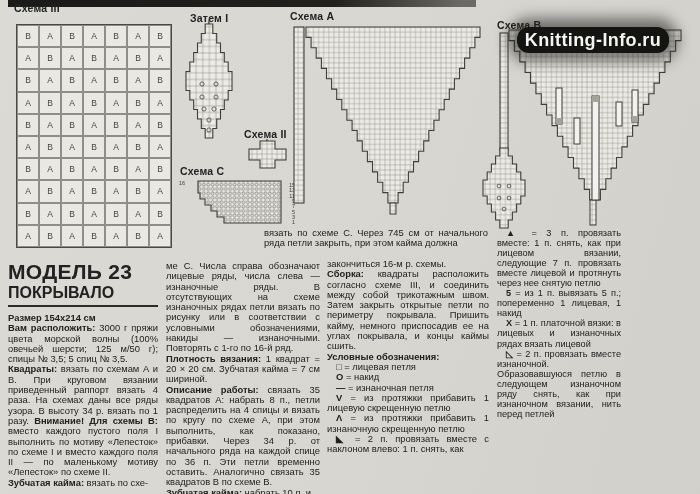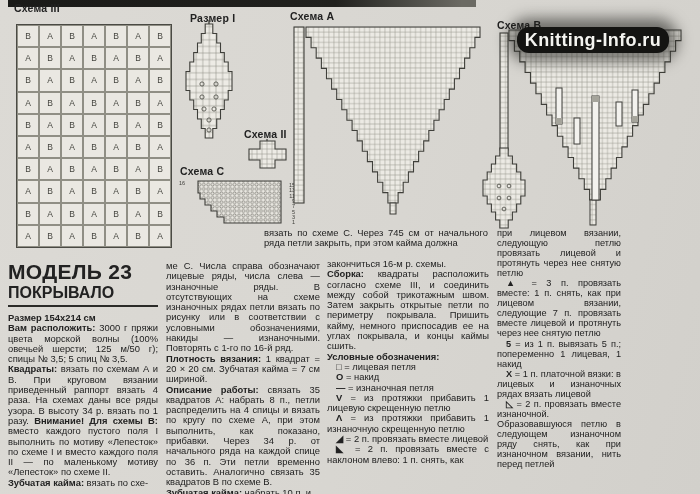--- a/index.html
+++ b/index.html
@@ -110,21 +110,21 @@
       <div>В</div>
       <div>А</div>
       <div>В</div>
       <div>А</div>
       <div>В</div>
       <div>А</div>
       <div>В</div>
       <div>А</div>
     </div>
 
-  <span class="chart-label" style="left:190px;top:12px">Размер I</span>
+  <span class="chart-label" style="left:190px;top:12px">Затем I</span>
   <svg class="chart-svg" style="left:183px;top:20px" width="54" height="124" viewBox="0 0 54 124">
     <defs>
       <pattern id="g1" width="6.6" height="6.6" patternUnits="userSpaceOnUse">
         <rect width="6.6" height="6.6" fill="#edebe5" stroke="#8f8e85" stroke-width="0.55"></rect>
       </pattern>
     </defs>
     <line x1="26" y1="0" x2="26" y2="5" stroke="#44443e" stroke-width="1.4"></line>
     <polygon id="leaf1" fill="url(#g1)" stroke="#3f3f3a" stroke-width="1.1" points="22.2,4.0 22.2,13.5 18.3,13.5 18.3,23.0 14.5,23.0 14.5,32.5 10.7,32.5 10.7,42.0 6.8,42.0 6.8,51.5 3.0,51.5 3.0,61.0 3.0,61.0 3.0,70.5 6.8,70.5 6.8,80.0 10.7,80.0 10.7,89.5 14.5,89.5 14.5,99.0 18.3,99.0 18.3,108.5 22.2,108.5 22.2,118.0 29.8,118.0 29.8,108.5 33.7,108.5 33.7,99.0 37.5,99.0 37.5,89.5 41.3,89.5 41.3,80.0 45.2,80.0 45.2,70.5 49.0,70.5 49.0,61.0 49.0,61.0 49.0,51.5 45.2,51.5 45.2,42.0 41.3,42.0 41.3,32.5 37.5,32.5 37.5,23.0 33.7,23.0 33.7,13.5 29.8,13.5 29.8,4.0"></polygon>
     <g fill="none" stroke="#55554e" stroke-width="0.9">
       <circle cx="19" cy="64" r="2.1"></circle>
@@ -244,26 +244,24 @@
 
   <div class="txtcol" style="left:327px;top:259px;width:162px">
     <p><span>закончиться 16-м р. схемы.</span></p>
     <p><span class="lead">Сборка:</span><span> квадраты расположить согласно схеме III, и соединить между собой трикотажным швом. Затем закрыть открытые петли по периметру покрывала. Пришить кайму, немного приспосадив ее на углах покрывала, и концы каймы сшить.</span></p>
     <p class="legend-head">Условные обозначения:</p>
     <p class="legend-item"><span class="sym">□</span> <span>= лицевая петля</span></p>
     <p class="legend-item"><span class="sym">O</span> <span>= накид</span></p>
     <p class="legend-item"><span class="sym">—</span> <span>= изнаночная петля</span></p>
     <p class="legend-item"><span class="sym">V</span> <span>= из протяжки прибавить 1 лицевую скрещенную петлю</span></p>
     <p class="legend-item"><span class="sym">Λ</span> <span>= из протяжки прибавить 1 изнаночную скрещенную петлю</span></p>
-    <p class="legend-item"><span class="sym">◢</span> <span>= 2 п. провязать вместе лицевой</span></p>
     <p class="legend-item"><span class="sym">◣</span> <span>= 2 п. провязать вместе с наклоном влево: 1 п. снять, как</span></p>
   </div>
 
   <div class="txtcol" style="left:497px;top:228px;width:124px;font-size:9.2px;line-height:10.05px">
-    <p><span>при лицевом вязании, следующую петлю провязать лицевой и протянуть через нее снятую петлю</span></p>
     <p class="legend-item"><span class="sym">▲</span> <span>= 3 п. провязать вместе: 1 п. снять, как при лицевом вязании, следующие 7 п. провязать вместе лицевой и протянуть через нее снятую петлю</span></p>
     <p class="legend-item"><span class="sym">5</span> <span>= из 1 п. вывязать 5 п.; попеременно 1 лицевая, 1 накид</span></p>
     <p class="legend-item"><span class="sym">Х</span> <span>= 1 п. платочной вязки: в лицевых и изнаночных рядах вязать лицевой</span></p>
     <p class="legend-item"><span class="sym">◺</span> <span>= 2 п. провязать вместе изнаночной. Образовавшуюся петлю в следующем изнаночном ряду снять, как при изнаночном вязании, нить перед петлей</span></p>
 
   </div>
 
 </div>
 
 </body></html>

